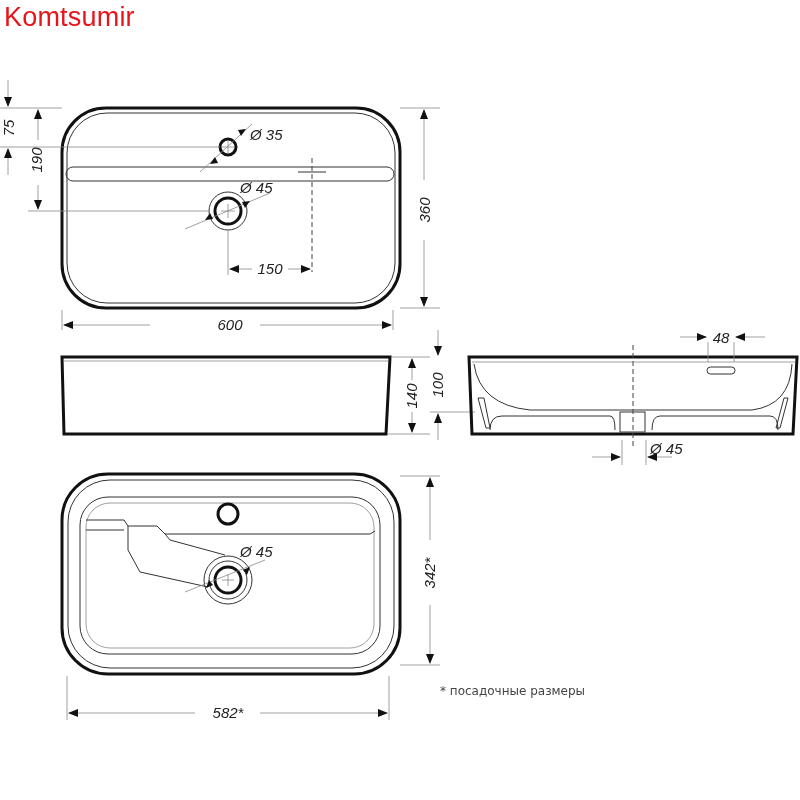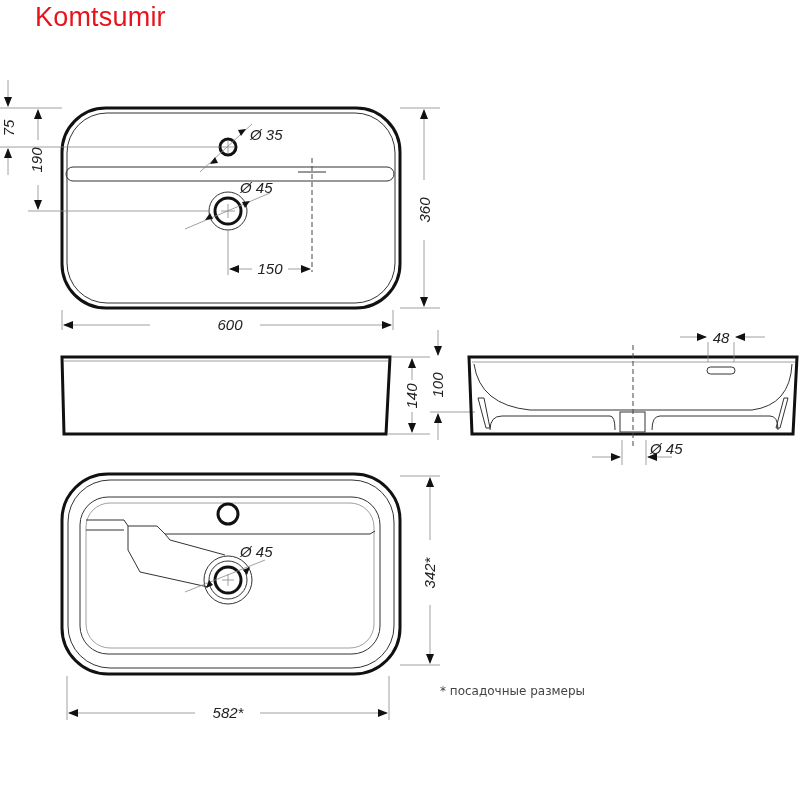--- a/index.html
+++ b/index.html
@@ -1,17 +1,17 @@
 <!DOCTYPE html>
 <html><head>
 <meta charset="utf-8">
 <style>
   html, body { margin: 0; padding: 0; background: #ffffff; }
   body { width: 800px; height: 800px; position: relative; overflow: hidden; font-family: "Liberation Sans", sans-serif; }
-  .brand { position: absolute; left: 4px; top: 2px; font-size: 27px; color: #e8141c; font-family: "Liberation Sans", sans-serif; letter-spacing: 0.2px; margin-left: 31px; }
+  .brand { position: absolute; left: 4px; top: 2px; font-size: 27px; color: #e8141c; font-family: "Liberation Sans", sans-serif; letter-spacing: 0.2px; }
   svg { position: absolute; left: 0; top: 0; }
   .dim { font-family: "Liberation Sans", sans-serif; font-style: italic; font-size: 15px; fill: #222; }
   .note { font-family: "DejaVu Sans", sans-serif; font-size: 12px; fill: #444; }
   .thick { stroke: #111; stroke-width: 3; fill: none; }
   .thin { stroke: #333; stroke-width: 1; fill: none; }
   .hair { stroke: #888; stroke-width: 0.8; fill: none; }
   .dash { stroke: #444; stroke-width: 1; fill: none; stroke-dasharray: 5 3; }
   .arrow { fill: #111; }
 </style>
 </head>

